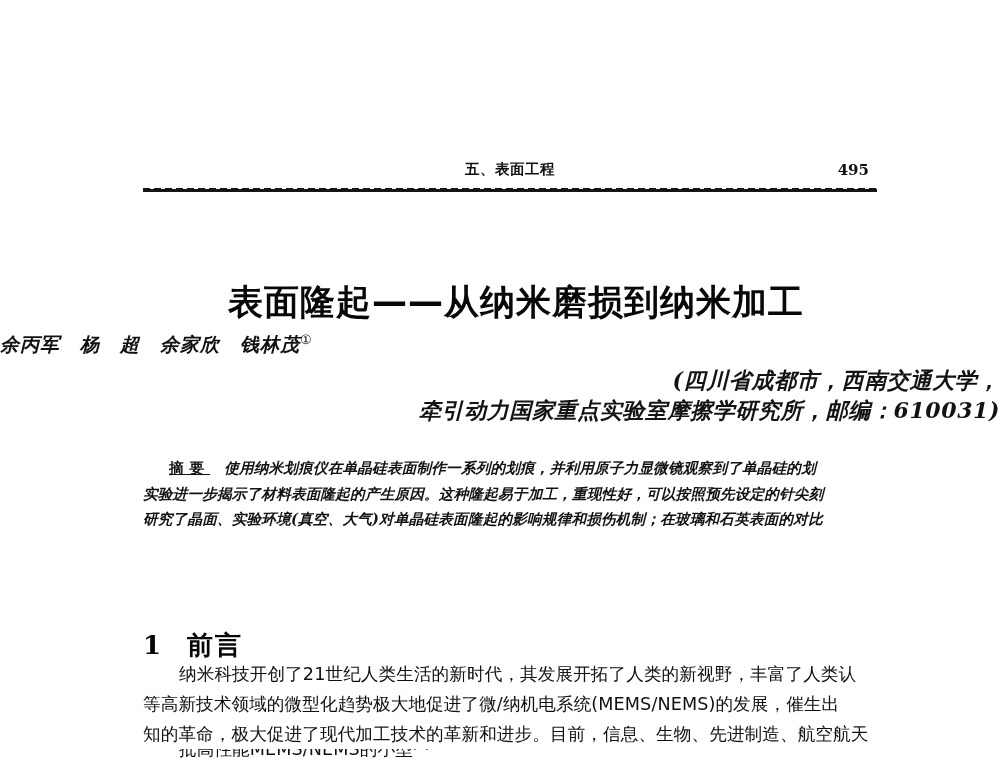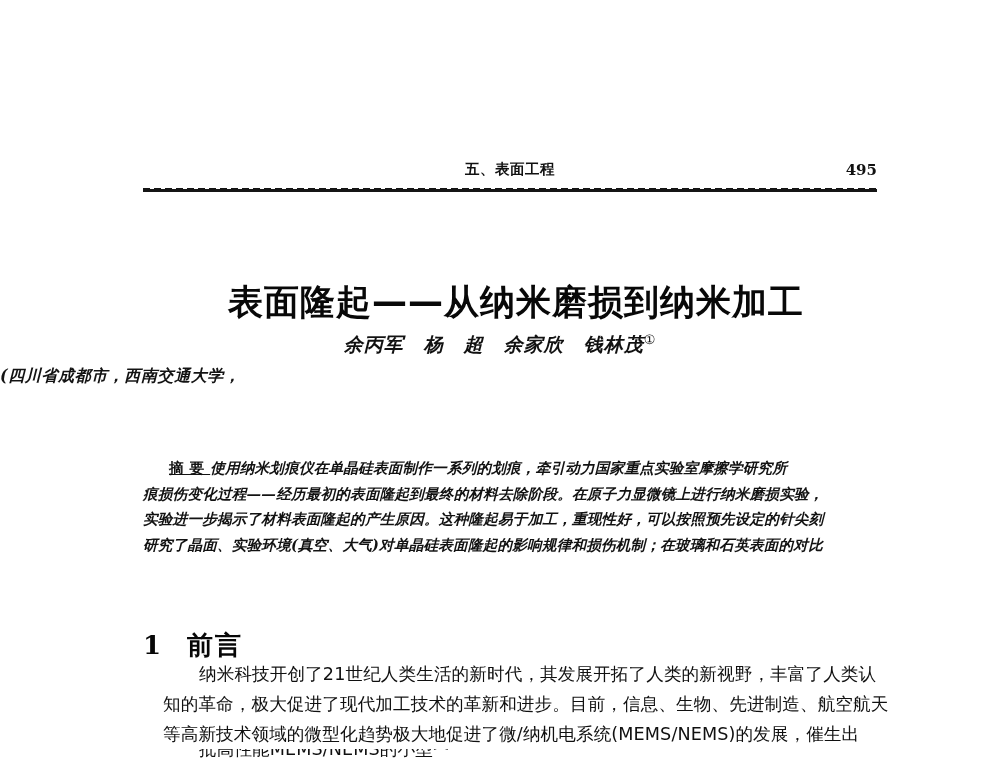--- a/index.html
+++ b/index.html
@@ -38,21 +38,21 @@
     top: 0;
     text-align: center;
     font-family: "DejaVu Sans", "Liberation Sans", sans-serif;
     font-size: 14.5px;
     font-weight: 700;
     letter-spacing: 0.5px;
     color: #111;
   }
   .runhead-pageno {
     position: absolute;
-    right: 0;
+    right: 8px;
     top: 1px;
     font-family: "DejaVu Serif", "Liberation Serif", serif;
     font-size: 15px;
     font-weight: 700;
     color: #111;
   }
   .runhead-rule {
     position: absolute;
     left: 143px;
     top: 189px;
@@ -88,41 +88,41 @@
     color: #080808;
     white-space: nowrap;
   }
 
   
   .authors {
     position: absolute;
     left: 0;
     top: 332px;
     width: 1000px;
-    text-align: center;
+    text-align: left;
     font-family: "DejaVu Serif", "Liberation Serif", serif;
     font-size: 19px;
     font-weight: 700;
     font-style: italic;
     letter-spacing: 1px;
     color: #111;
   }
   .authors .sup {
     font-size: 13px;
     vertical-align: super;
     font-style: normal;
     font-weight: 400;
   }
   .affil {
     position: absolute;
     left: 0;
     width: 1000px;
-    text-align: left;
-    font-family: "DejaVu Serif", "Liberation Serif", serif;
-    font-size: 16px;
+    text-align: right;
+    font-family: "DejaVu Serif", "Liberation Serif", serif;
+    font-size: 22px;
     font-style: italic;
     font-weight: 600;
     letter-spacing: 0.6px;
     color: #131313;
   }
   .affil-1 { top: 366px; }
   .affil-2 { top: 396px; }
 
   
   .abstract {
@@ -141,21 +141,21 @@
   }
   .abstract-line {
     white-space: nowrap;
     display: block;
   }
   .abstract-line.indent { text-indent: 26px; }
   .abstract-label {
     font-weight: 700;
     font-style: normal;
     letter-spacing: 6px;
-    margin-right: 0;
+    margin-right: 14px;
     text-decoration: underline;
   }
 
   
   .sec-head {
     position: absolute;
     left: 143px;
     top: 606px;
     font-family: "DejaVu Sans", "Liberation Sans", serif;
     font-size: 26px;
@@ -180,21 +180,20 @@
     width: 736px;
     font-family: "DejaVu Sans", "Liberation Sans", sans-serif;
     font-size: 17.6px;
     line-height: 30px;
     color: #101010;
   }
   .body-line {
     display: block;
     white-space: nowrap;
     letter-spacing: 0.1px;
-    margin-left: 20px;
   }
   .body-line.indent { text-indent: 36px; }
   .body-line .sup {
     font-size: 11px;
     vertical-align: super;
   }
   .clip-last {
     position: absolute;
     left: 143px;
     top: 749px;
@@ -223,35 +222,35 @@
   </div>
   <div class="runhead-rule"></div>
 
   <h1 class="doc-title">表面隆起——从纳米磨损到纳米加工</h1>
 
   <div class="authors">
     <span>余丙军　杨　超　余家欣　钱林茂</span><span class="sup">①</span>
   </div>
 
   <div class="affil affil-1">(四川省成都市，西南交通大学，</div>
+  <div class="affil affil-2">牵引动力国家重点实验室摩擦学研究所，邮编：610031)</div>
 
   <div class="abstract">
-    <span class="abstract-line indent"><span class="abstract-label">摘要</span><span>使用纳米划痕仪在单晶硅表面制作一系列的划痕，牵引动力国家重点实验室摩擦学研究所</span></span>
-    <span class="abstract-line">痕损伤变化过程——经历最初的表面隆起到最终的材料去除阶段。在原子力显微镜上进行纳米磨损实验，</span>
+    <span class="abstract-line indent"><span class="abstract-label">摘要</span><span>使用纳米划痕仪在单晶硅表面制作一系列的划痕，并利用原子力显微镜观察到了单晶硅的划</span></span>
     <span class="abstract-line">实验进一步揭示了材料表面隆起的产生原因。这种隆起易于加工，重现性好，可以按照预先设定的针尖刻</span>
     <span class="abstract-line">研究了晶面、实验环境(真空、大气)对单晶硅表面隆起的影响规律和损伤机制；在玻璃和石英表面的对比</span>
   </div>
 
   <h2 class="sec-head">
     <span class="num">1</span><span class="txt">前言</span>
   </h2>
 
   <div class="body-text">
     <span class="body-line indent">纳米科技开创了21世纪人类生活的新时代，其发展开拓了人类的新视野，丰富了人类认</span>
+    <span class="body-line">等高新技术领域的微型化趋势极大地促进了微/纳机电系统(MEMS/NEMS)的发展，催生出</span>
     <span class="body-line">知的革命，极大促进了现代加工技术的革新和进步。目前，信息、生物、先进制造、航空航天</span>
-    <span class="body-line">等高新技术领域的微型化趋势极大地促进了微/纳机电系统(MEMS/NEMS)的发展，催生出</span>
   </div>
 
   <div class="clip-last">
     <span class="body-line"><span>批高性能MEMS/NEMS的小型</span><span class="sup">[1]</span></span>
   </div>
 
 </div>
 
 </body></html>

